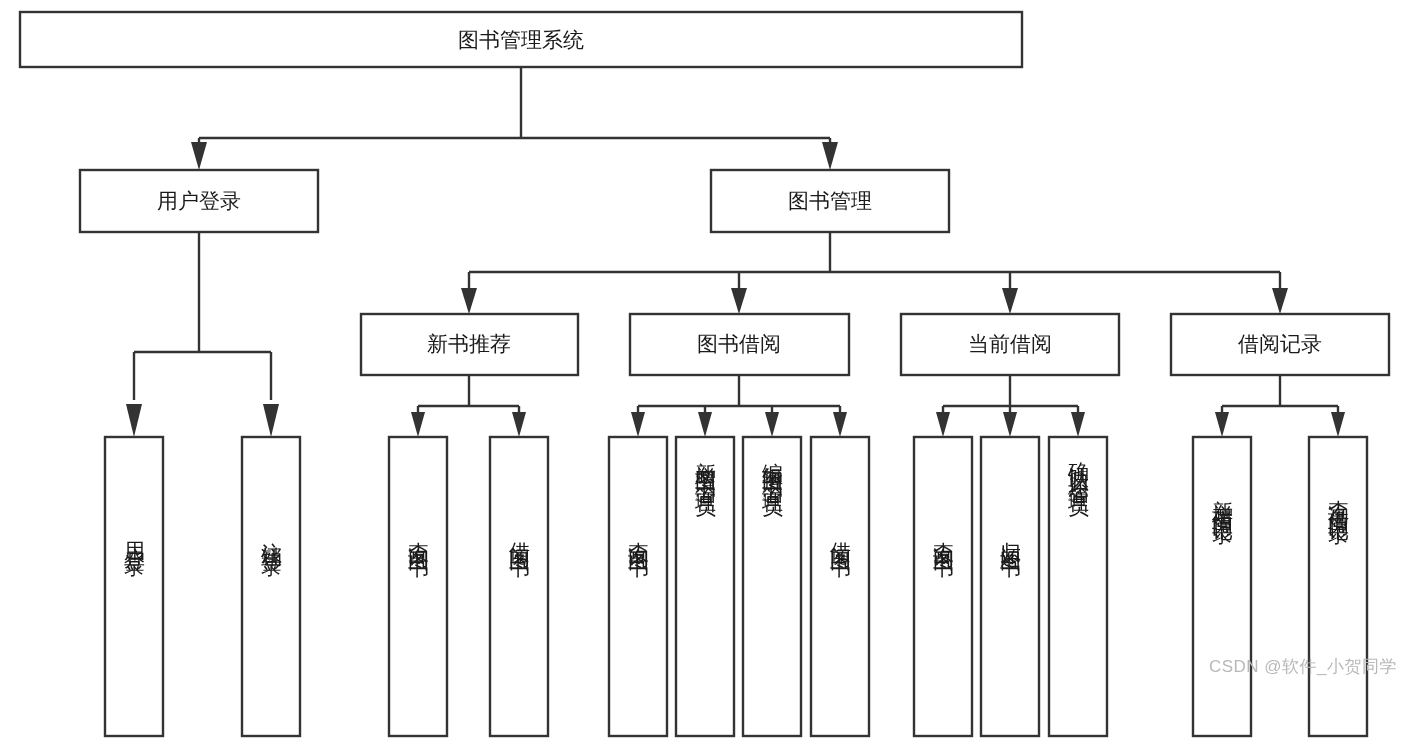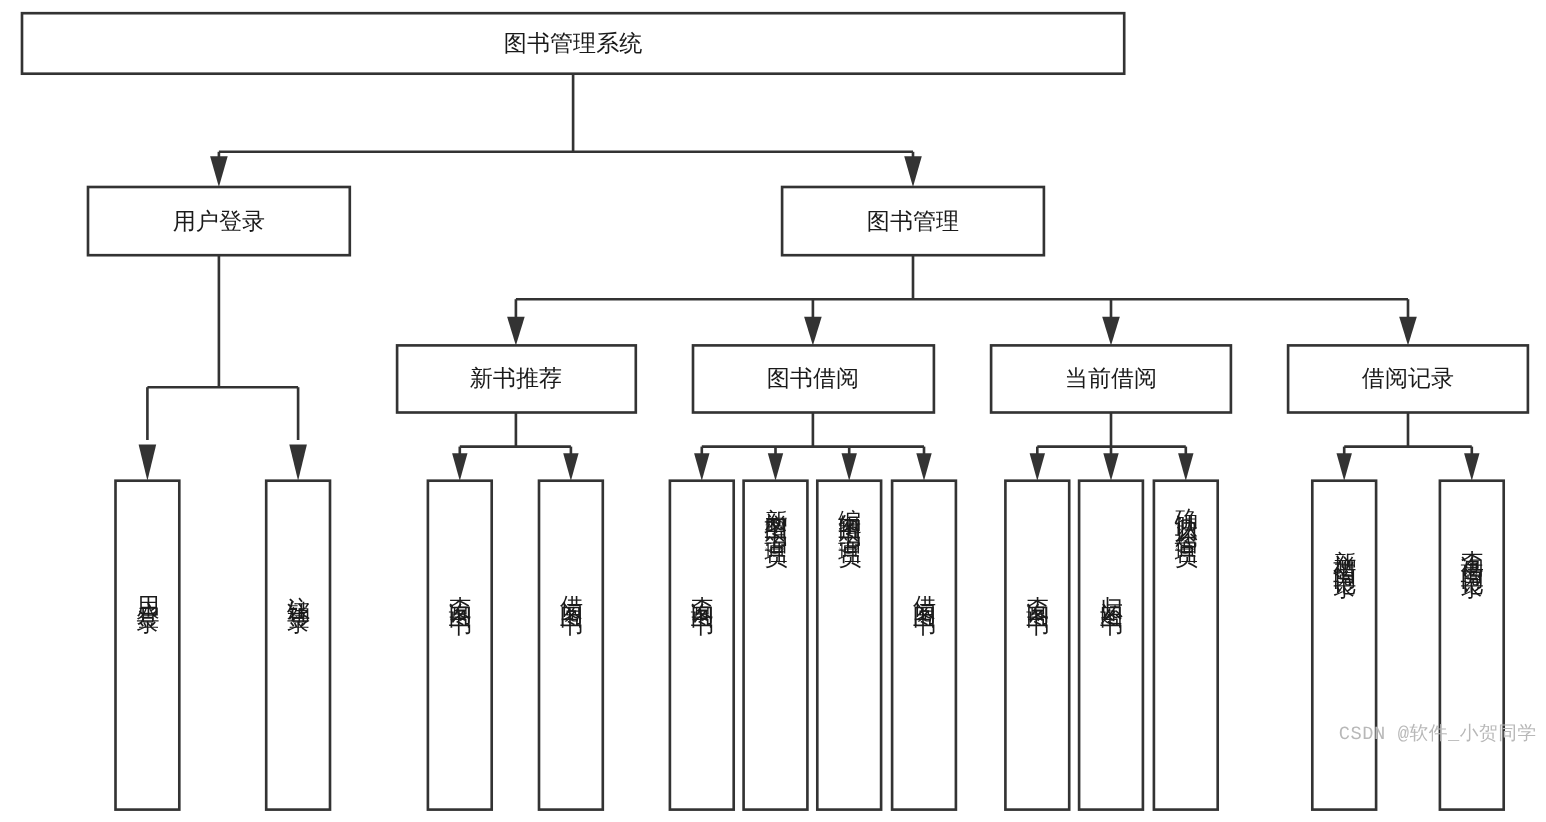--- a/index.html
+++ b/index.html
@@ -62,21 +62,21 @@
     font-size: 21px;
     line-height: 1.0;
     letter-spacing: 5px;
     color: #1a1a1a;
     white-space: nowrap;
   }
   .watermark {
     position: absolute;
     right: 8px;
     bottom: 6px;
-    font-family: Liberation Mono, monospace;
+    font-family: Liberation Sans, sans-serif;
     font-size: 17px;
     color: #b8b8b8;
     letter-spacing: 0.5px;
     white-space: nowrap;
   }
 </style>
 </head>
 <body>
 
 <div id="diagram-root">

